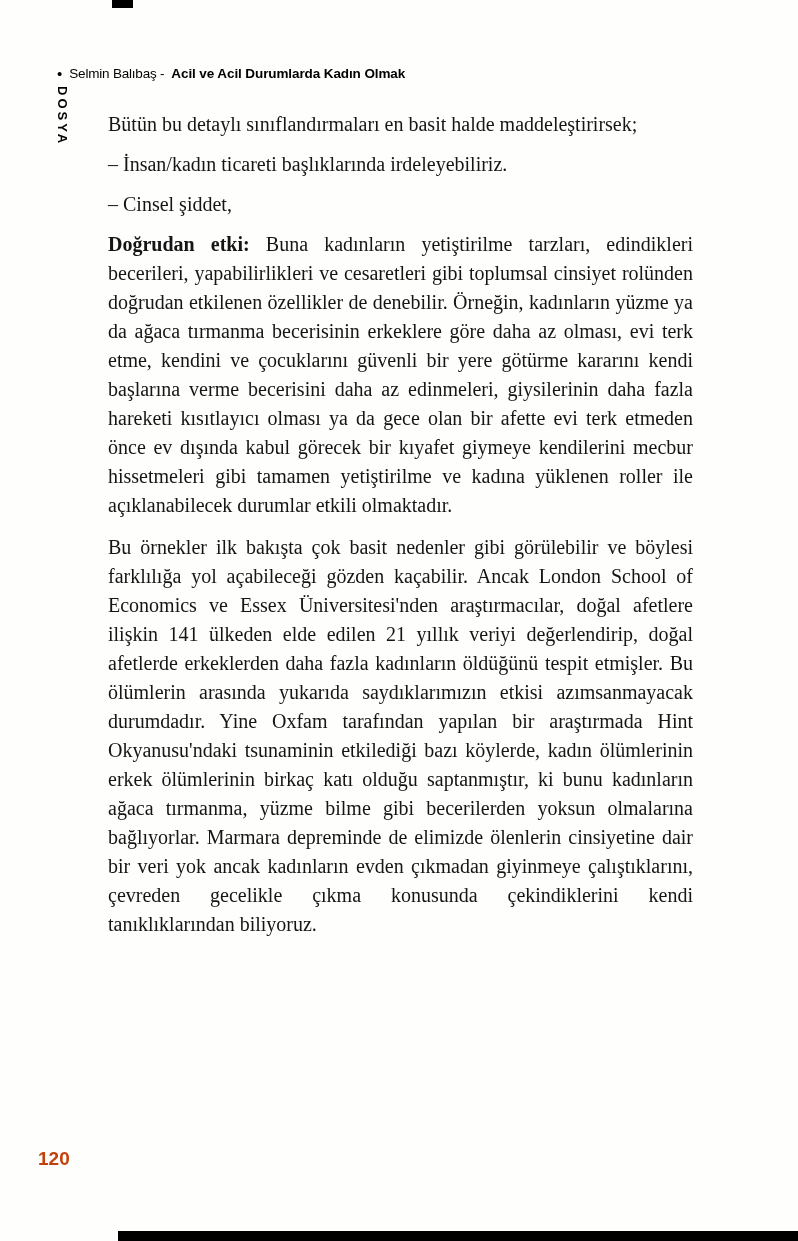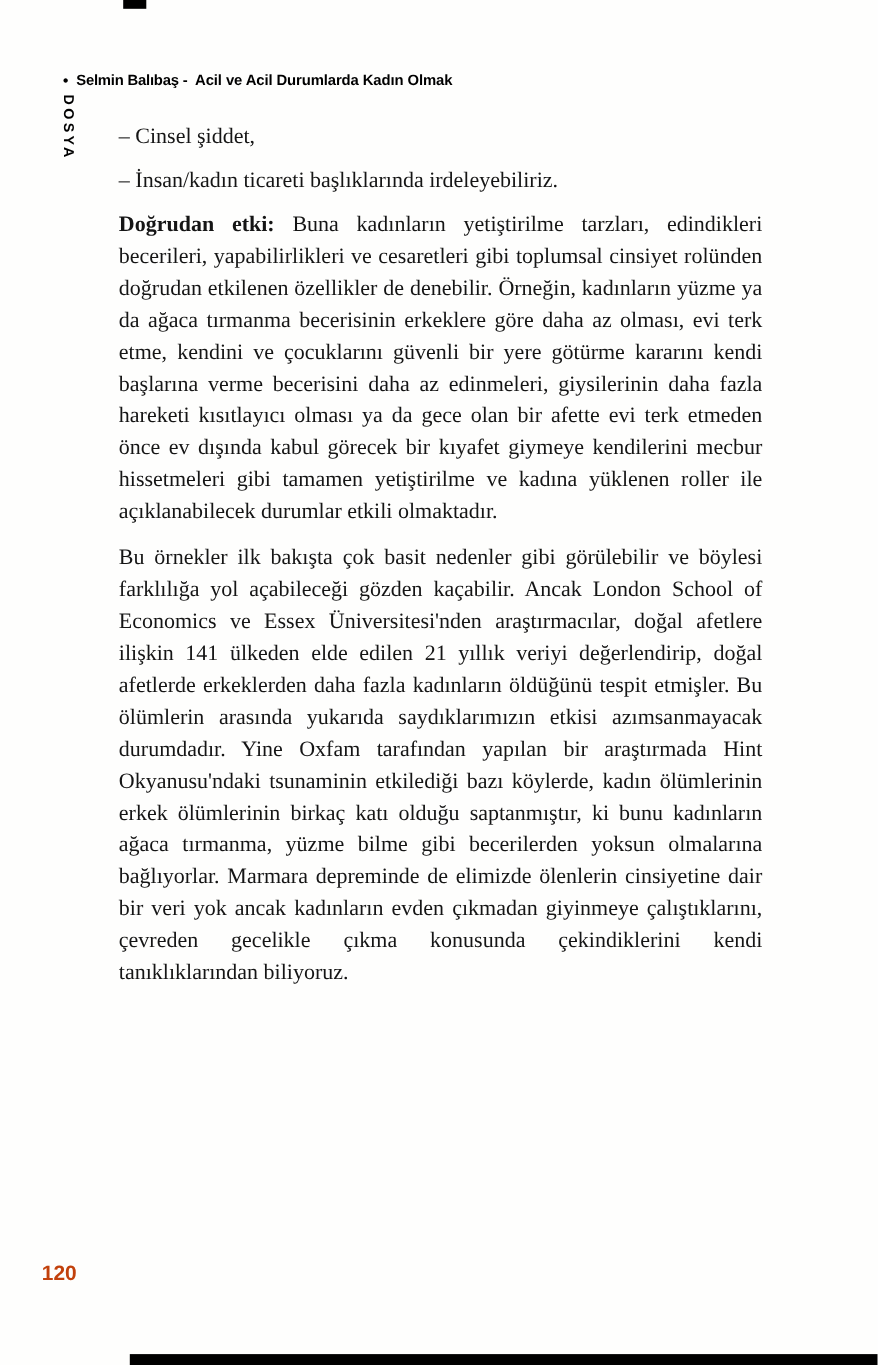--- a/index.html
+++ b/index.html
@@ -20,21 +20,21 @@
     top: 64px;
     display: flex;
     align-items: baseline;
     gap: 7px;
     font-family: "Liberation Sans", sans-serif;
     font-size: 13.5px;
     color: #000;
     white-space: nowrap;
   }
   .header .bullet { font-size: 15px; transform: translateY(1px); }
-  .header .author { font-weight: 700; letter-spacing: -0.2px; }
+  .header .author { font-weight: 400; letter-spacing: -0.2px; }
   .header .title  { font-weight: 700; letter-spacing: -0.1px; }
   
   .dosya {
     position: absolute;
     left: 55px;
     top: 86px;
     writing-mode: vertical-rl;
     font-family: "Liberation Sans", sans-serif;
     font-weight: 700;
     font-size: 13px;
@@ -91,23 +91,24 @@
 
   <div class="header">
     <span class="bullet">•</span>
     <span class="author">Selmin Balıbaş -</span>
     <span class="title">Acil ve Acil Durumlarda Kadın Olmak</span>
   </div>
 
   <div class="dosya">DOSYA</div>
 
   <div class="body-text">
+    <p class="intro">Bütün bu detaylı sınıflandırmaları en basit halde maddeleştirirsek;</p>
 
+    <p class="list-item">– İnsan/kadın ticareti başlıklarında irdeleyebiliriz.</p>
     <p class="list-item">– Cinsel şiddet,</p>
-    <p class="list-item">– İnsan/kadın ticareti başlıklarında irdeleyebiliriz.</p>
 
     <p class="para"><span class="lead">Doğrudan etki:</span><span> Buna kadınların yetiştirilme tarzları, edindikleri becerileri, yapabilirlikleri ve cesaretleri gibi toplumsal cinsiyet rolünden doğrudan etkilenen özellikler de denebilir. Örneğin, kadınların yüzme ya da ağaca tırmanma becerisinin erkeklere göre daha az olması, evi terk etme, kendini ve çocuklarını güvenli bir yere götürme kararını kendi başlarına verme becerisini daha az edinmeleri, giysilerinin daha fazla hareketi kısıtlayıcı olması ya da gece olan bir afette evi terk etmeden önce ev dışında kabul görecek bir kıyafet giymeye kendilerini mecbur hissetmeleri gibi tamamen yetiştirilme ve kadına yüklenen roller ile açıklanabilecek durumlar etkili olmaktadır.</span></p>
 
     <p class="para">Bu örnekler ilk bakışta çok basit nedenler gibi görülebilir ve böylesi farklılığa yol açabileceği gözden kaçabilir. Ancak London School of Economics ve Essex Üniversitesi'nden araştırmacılar, doğal afetlere ilişkin 141 ülkeden elde edilen 21 yıllık veriyi değerlendirip, doğal afetlerde erkeklerden daha fazla kadınların öldüğünü tespit etmişler. Bu ölümlerin arasında yukarıda saydıklarımızın etkisi azımsanmayacak durumdadır. Yine Oxfam tarafından yapılan bir araştırmada Hint Okyanusu'ndaki tsunaminin etkilediği bazı köylerde, kadın ölümlerinin erkek ölümlerinin birkaç katı olduğu saptanmıştır, ki bunu kadınların ağaca tırmanma, yüzme bilme gibi becerilerden yoksun olmalarına bağlıyorlar. Marmara depreminde de elimizde ölenlerin cinsiyetine dair bir veri yok ancak kadınların evden çıkmadan giyinmeye çalıştıklarını, çevreden gecelikle çıkma konusunda çekindiklerini kendi tanıklıklarından biliyoruz.</p>
   </div>
 
   <div class="page-number">120</div>
 
   <div class="bottom-bar"></div>
 

